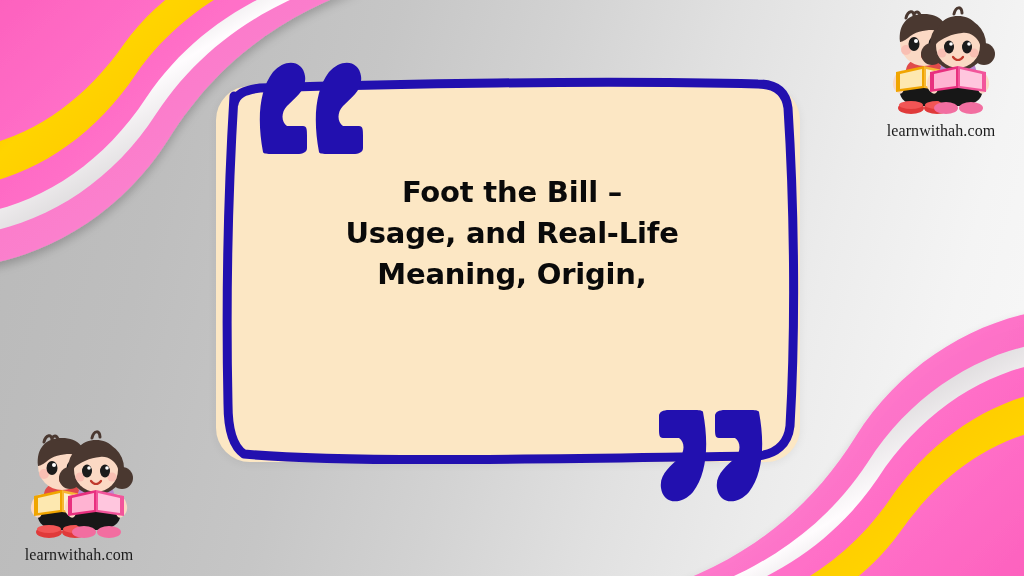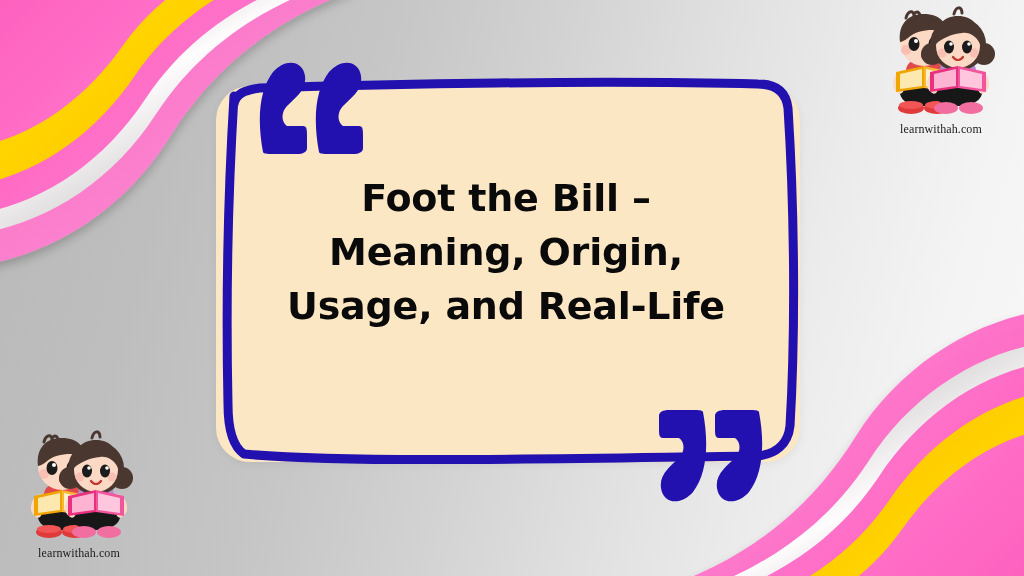--- a/index.html
+++ b/index.html
@@ -61,27 +61,27 @@
   .card-stroke {
     position: absolute;
     inset: 0;
     width: 100%;
     height: 100%;
   }
 
   
   .title {
     position: absolute;
-    left: 48px;
+    left: 54px;
     top: 98px;
     width: 520px;
     text-align: center;
     font-family: "DejaVu Sans", sans-serif;
     font-weight: bold;
-    font-size: 38px;
+    font-size: 29px;
     line-height: 1.42;
     color: #0a0a0a;
     letter-spacing: -0.2px;
   }
   .title .line { display: block; white-space: nowrap; }
 
   
   .quote-open {
     position: absolute;
     left: 55px;
@@ -105,21 +105,21 @@
   }
   .logo-tr { right: 8px; top: 2px; }
   .logo-bl { left: 4px; bottom: 0px; }
 
   .logo-art { display: block; width: 150px; height: 122px; }
 
   .logo-text {
     width: 150px;
     text-align: center;
     font-family: "Liberation Serif", serif;
-    font-size: 12px;
+    font-size: 16px;
     color: #1b1b1b;
     letter-spacing: 0.1px;
     margin-top: -2px;
   }
 </style>
 </head>
 <body>
 
 <div id="poster">
 
@@ -213,22 +213,22 @@
 
     <svg class="quote-close" viewBox="0 0 118 96">
       <g transform="translate(118,96) rotate(180)">
         <path d="M 10,92 C 4,60 6,30 20,12 C 32,-2 50,0 52,16 C 54,30 42,38 34,46 C 28,52 28,62 34,66 L 50,66 C 54,66 54,70 54,76 L 54,88 C 54,92 50,94 44,94 L 18,94 C 12,94 10,93 10,92 Z" fill="#2210af"></path>
         <path d="M 66,92 C 60,60 62,30 76,12 C 88,-2 106,0 108,16 C 110,30 98,38 90,46 C 84,52 84,62 90,66 L 106,66 C 110,66 110,70 110,76 L 110,88 C 110,92 106,94 100,94 L 74,94 C 68,94 66,93 66,92 Z" fill="#2210af"></path>
       </g>
     </svg>
 
     <div class="title">
       <span class="line">Foot the Bill –</span>
+      <span class="line">Usage, and Real-Life</span>
       <span class="line">Meaning, Origin,</span>
-      <span class="line">Usage, and Real-Life</span>
     </div>
   </div>
 
   <div class="logo logo-tr">
     <svg class="logo-art" viewBox="0 0 150 122">
 
       <g>
 
         <path d="M 34,92 C 32,82 38,76 50,76 L 70,76 C 80,76 84,82 82,92 C 80,100 70,104 58,104 C 44,104 36,100 34,92 Z" fill="#171717"></path>
 

